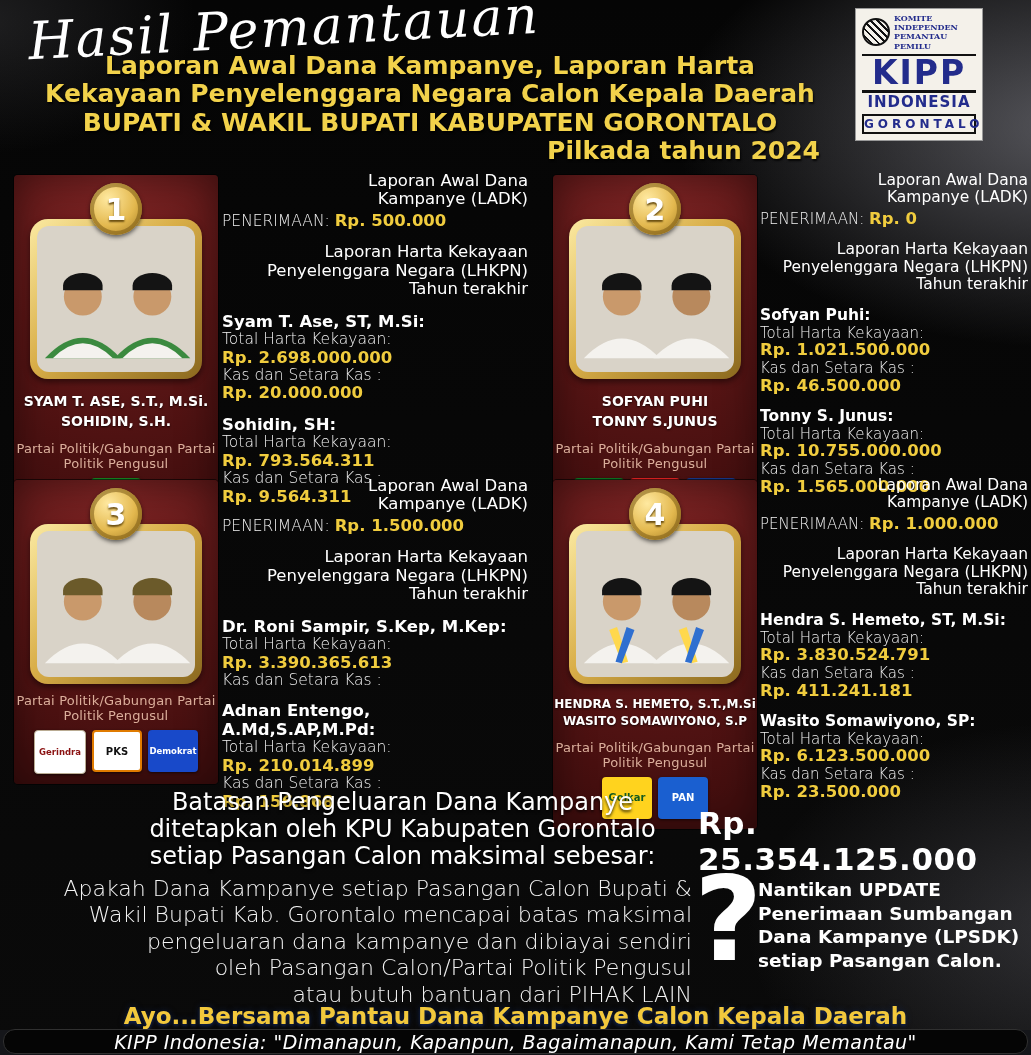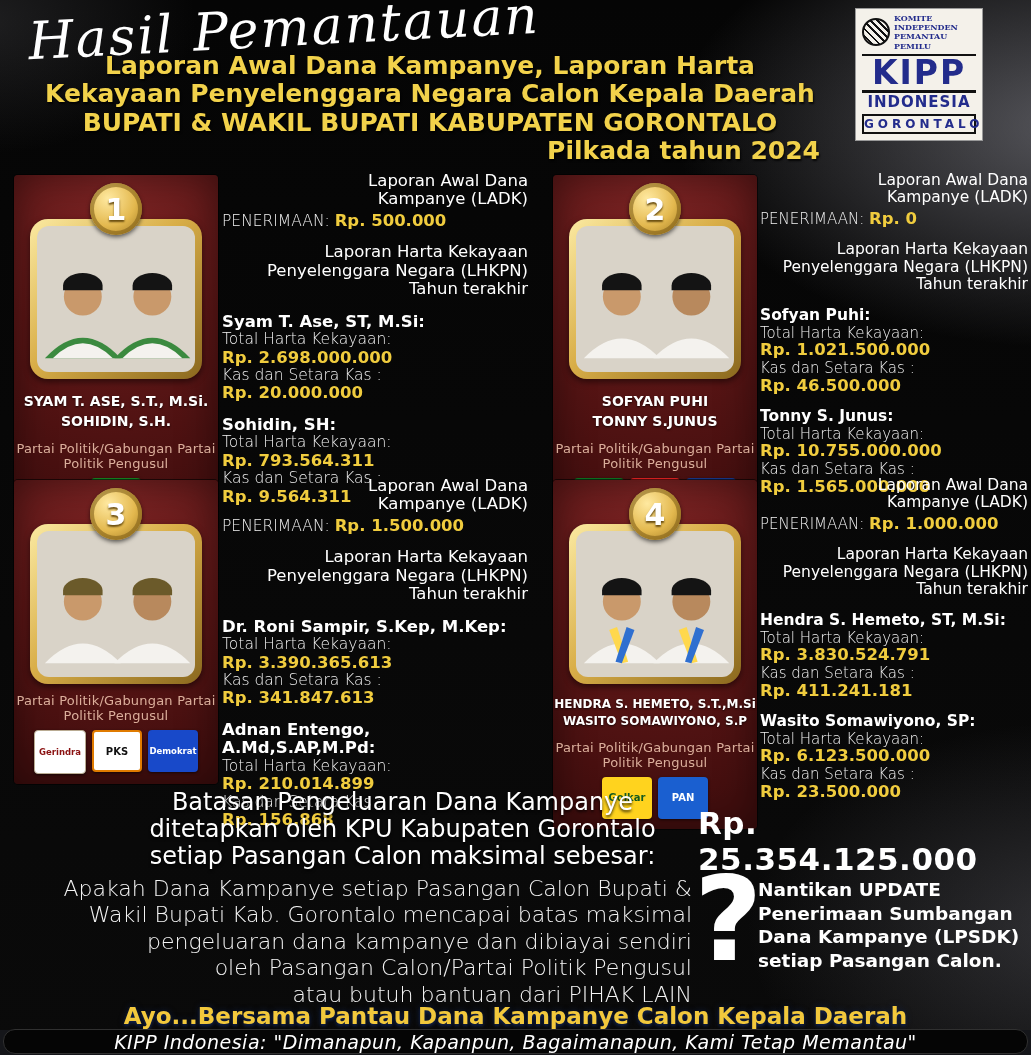--- a/index.html
+++ b/index.html
@@ -257,21 +257,20 @@
     </div>
     <div class="h gap">
       <span class="bl">Laporan Harta Kekayaan</span>
       <span class="bl">Penyelenggara Negara (LHKPN)</span>
       <span class="bl">Tahun terakhir</span>
     </div>
     <div class="nm">Dr. Roni Sampir, S.Kep, M.Kep:</div>
     <div class="ln">Total Harta Kekayaan:</div>
     <div class="val">Rp. 3.390.365.613</div>
     <div class="ln">Kas dan Setara Kas :</div>
-    <div class="val">Rp. 341.847.613</div>
     <div class="nm gap">Adnan Entengo, A.Md,S.AP,M.Pd:</div>
     <div class="ln">Total Harta Kekayaan:</div>
     <div class="val">Rp. 210.014.899</div>
     <div class="ln">Kas dan Setara Kas :</div>
     <div class="val">Rp. 156.868</div>
   </div>
 
   <div class="card" style="left:553px;top:480px;">
     <div class="badge">4</div>
     <div class="frame">

